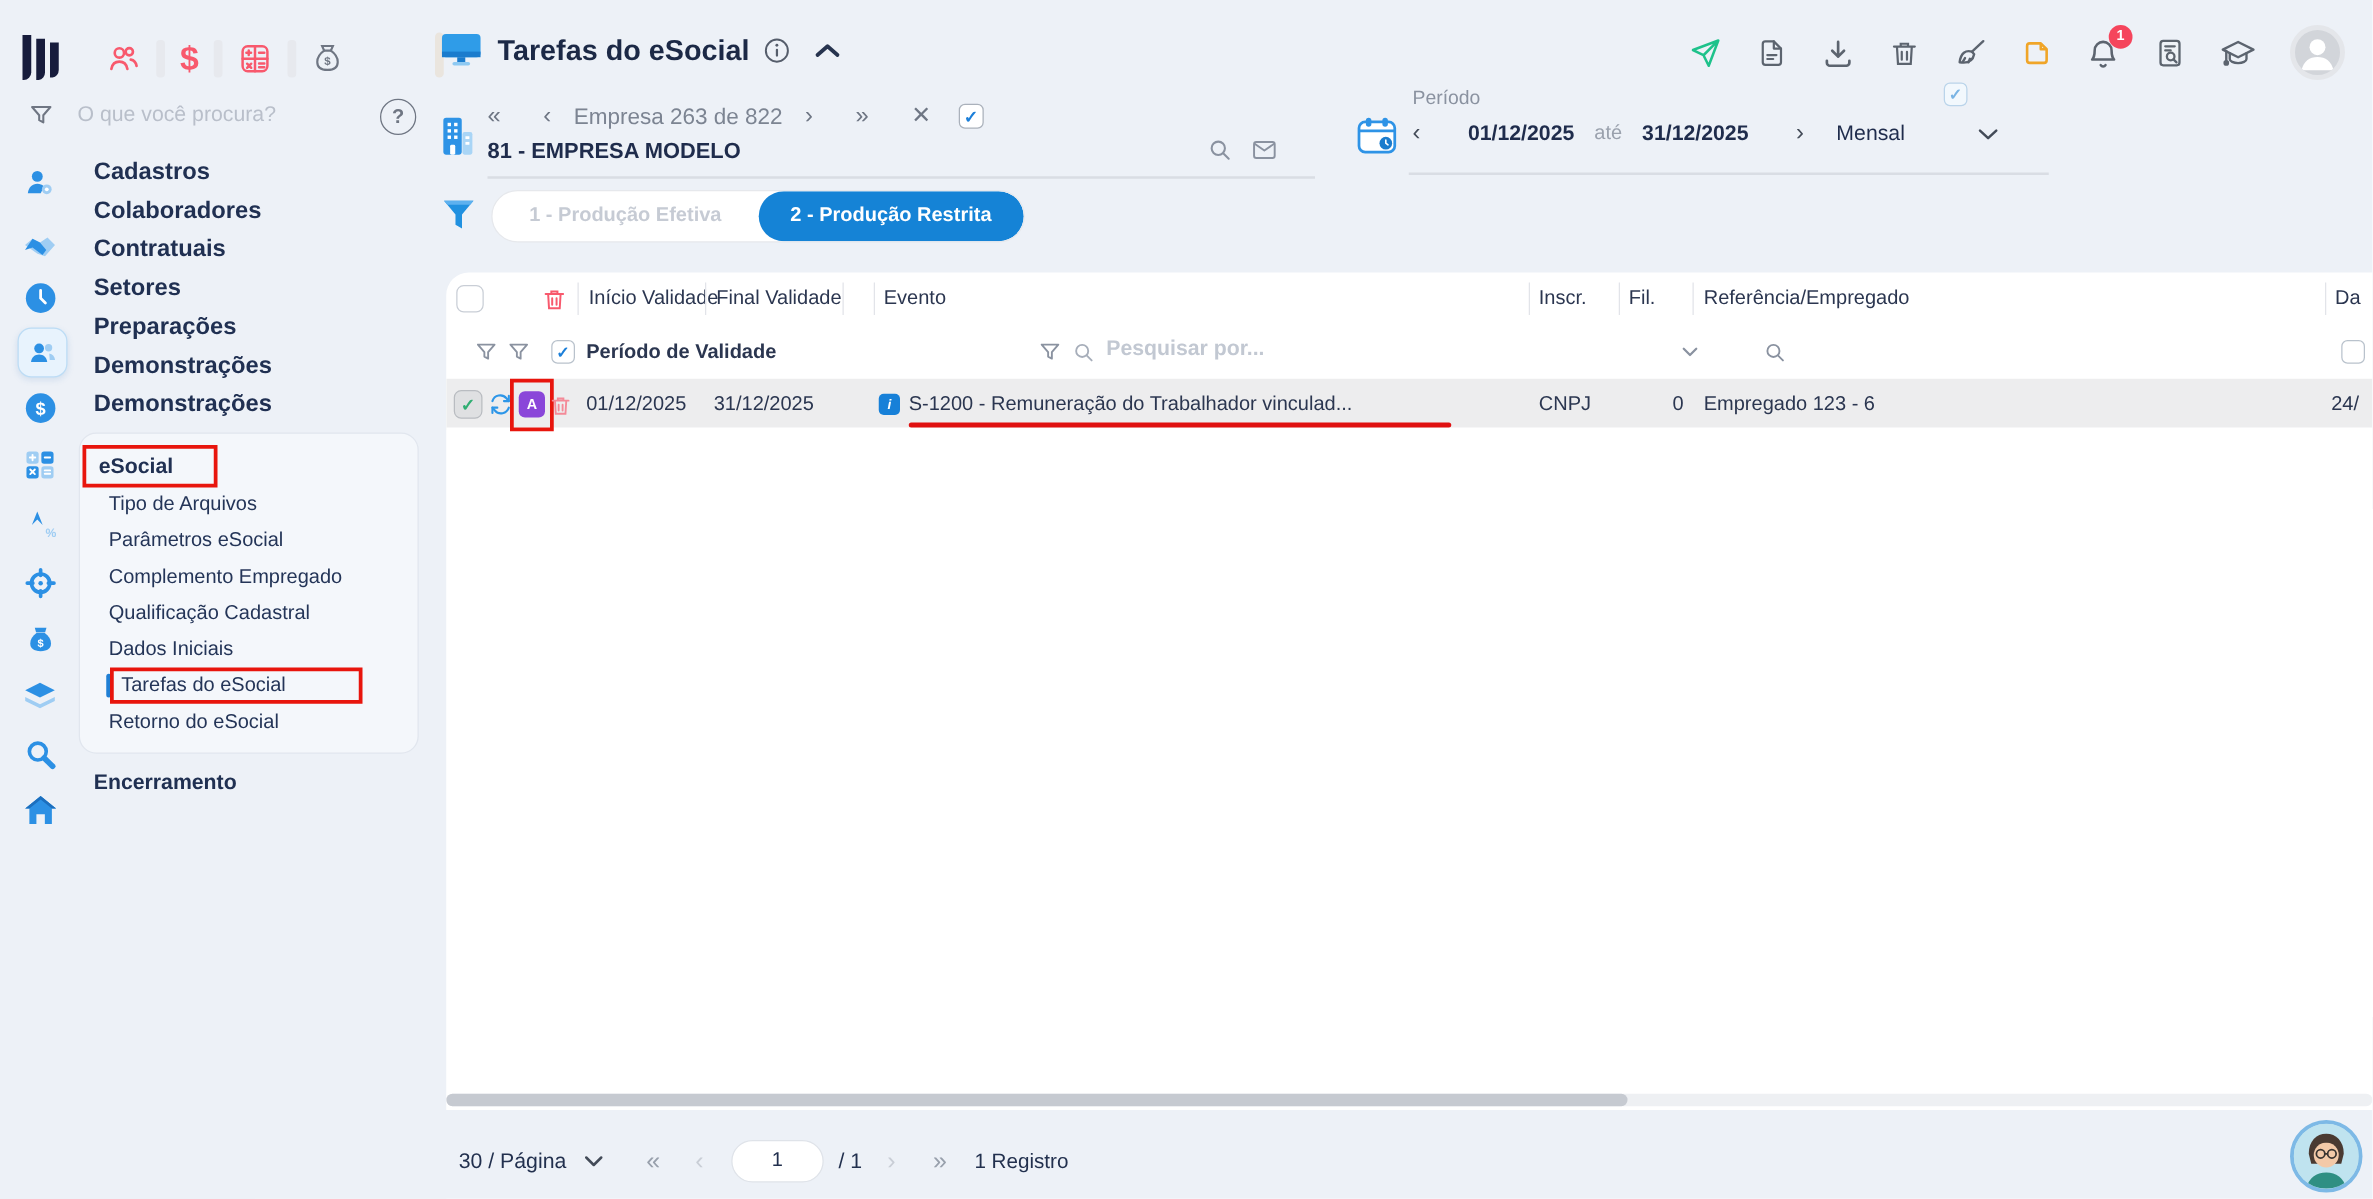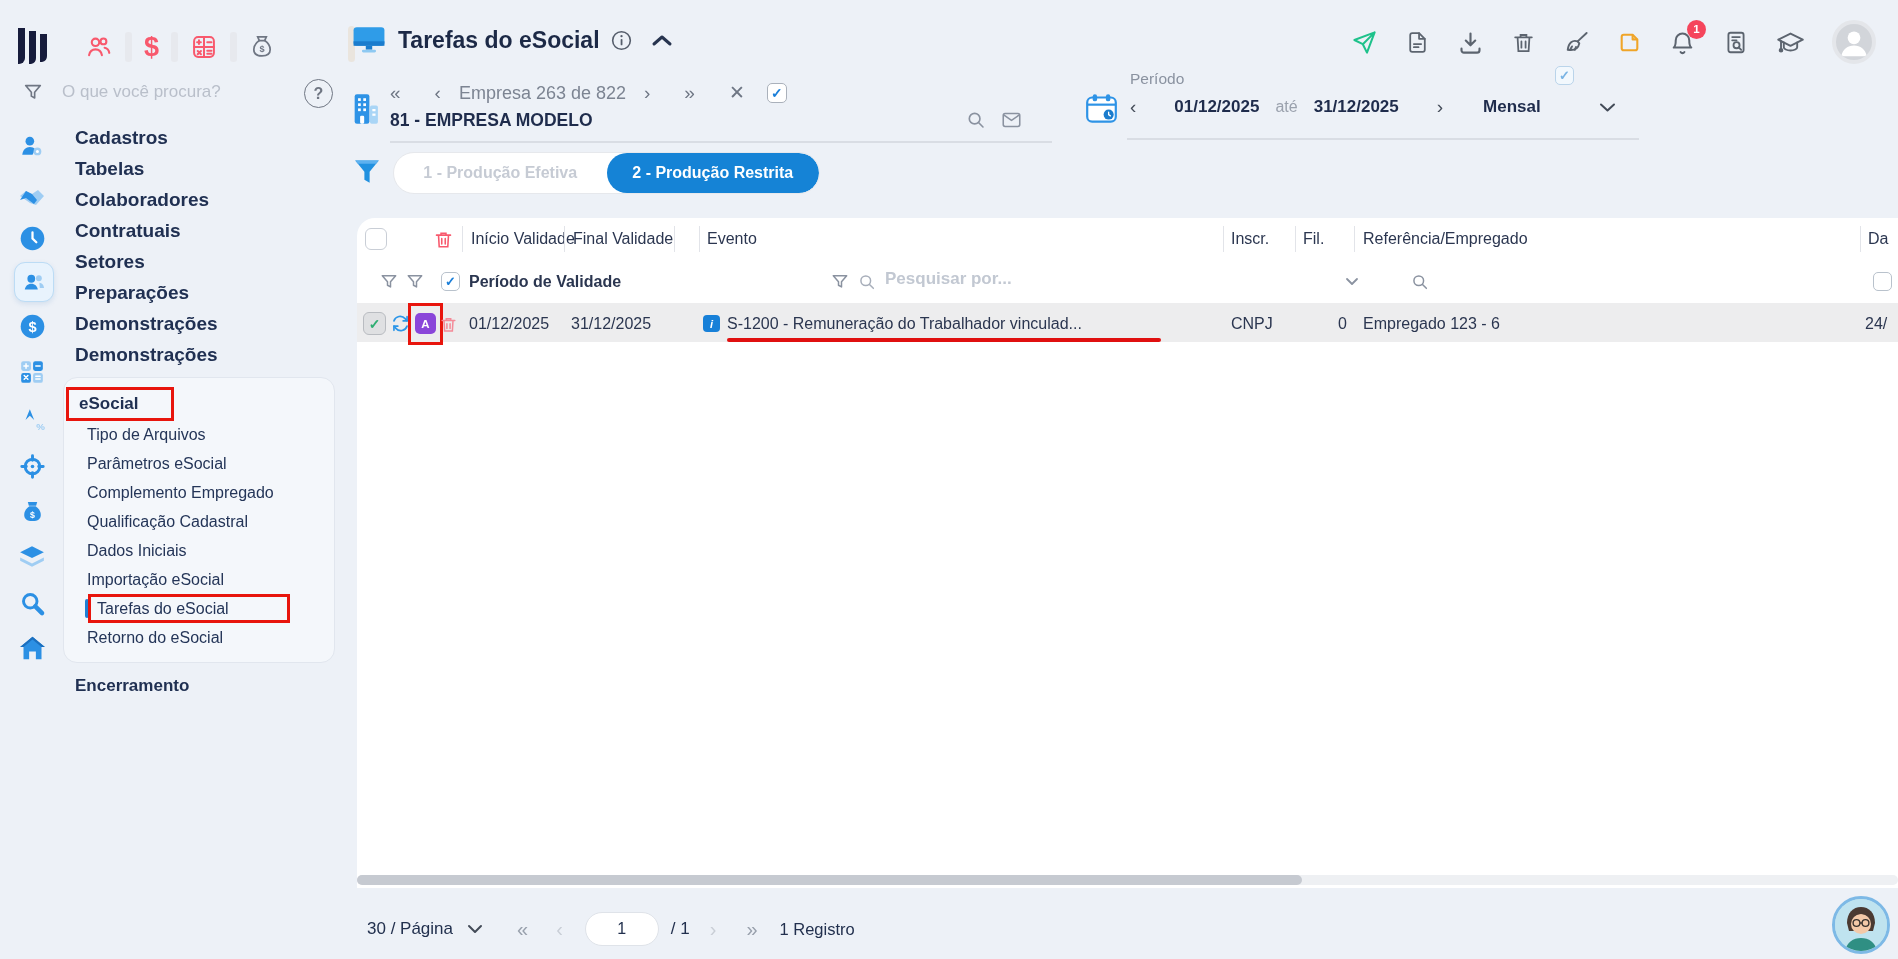--- a/index.html
+++ b/index.html
@@ -55,21 +55,21 @@
   .cbx { width:20px; height:20px; border-radius:5px; background:#fff; border:1.4px solid #aab1bb; display:flex; align-items:center; justify-content:center; font-size:14px; font-weight:700; color:#1b7fd9; cursor:pointer; }
   .comp-name { position:absolute; left:3px; top:48px; font-size:17.5px; font-weight:700; color:#1f2c4c; }
   .comp-underline { position:absolute; left:3px; top:79px; width:662px; height:1.5px; background:#d9dde4; }
   .comp-icons { position:absolute; left:578px; top:47px; display:flex; gap:13px; }
 
   .periodo { position:absolute; left:728px; top:0; width:560px; }
   .per-label { position:absolute; left:45px; top:8px; font-size:15.5px; color:#8a92a0; }
   .per-row { position:absolute; left:45px; top:34px; display:flex; align-items:center; font-size:17px; color:#1f2c4c; }
   .per-row .date { font-weight:700; }
   .per-row .until { color:#9aa1ad; margin:0 16px; font-size:16px; }
-  .per-row .mode { font-weight:700; margin-left:40px; }
+  .per-row .mode { font-weight:400; margin-left:26px; }
   .per-arrow { color:#444c59; font-size:19px; cursor:pointer; }
   .cbx-light { position:absolute; left:470px; top:4px; width:19px; height:19px; border-radius:5px; border:1.4px solid #bad4ea; background:#f2f8fd; color:#7ab4e4; font-size:13px; font-weight:700; display:flex; align-items:center; justify-content:center; cursor:pointer; }
   .per-underline { position:absolute; left:42px; top:76px; width:512px; height:1.5px; background:#d9dde4; }
 
   .tabs-row { position:absolute; left:0; top:152px; height:46px; }
   .tabs-funnel { position:absolute; left:-6px; top:4px; }
   .tabs { position:absolute; left:36px; top:0; width:427px; height:42px; background:#fff; border:1px solid #e6e8ec; border-radius:22px; display:flex; overflow:hidden; }
   .tab { flex:1; display:flex; align-items:center; justify-content:center; font-size:16px; font-weight:700; color:#c6cbd4; cursor:pointer; }
   .tab.active { background:#1583d6; color:#fff; border-radius:22px; }
 
@@ -249,39 +249,37 @@
       <span class="rail-icon" style="top:504px">
           <svg width="27" height="26" viewBox="0 0 24 22">
             <path d="M12 1l11 9h-3v11h-5v-7h-6v7H4V10H1z" fill="#2c90e4"></path>
             <path d="M12 1l11 9h-3l-8-6.5L4 10H1z" fill="#1c6fbe"></path>
           </svg>
         </span>
     </div>
 
     <nav class="menu">
       <div class="menu-item">Cadastros</div>
-      <div class="menu-item">Tabelas</div>
       <div class="menu-item">Colaboradores</div>
       <div class="menu-item">Contratuais</div>
       <div class="menu-item">Setores</div>
       <div class="menu-item">Preparações</div>
       <div class="menu-item">Demonstrações</div>
       <div class="menu-item">Demonstrações</div>
 
       <div class="submenu">
         <div class="submenu-head">
           <span>eSocial</span>
           <span class="ann-esocial"></span>
         </div>
         <div class="sub-item"><span>Tipo de Arquivos</span></div>
         <div class="sub-item"><span>Parâmetros eSocial</span></div>
         <div class="sub-item"><span>Complemento Empregado</span></div>
         <div class="sub-item"><span>Qualificação Cadastral</span></div>
         <div class="sub-item"><span>Dados Iniciais</span></div>
-        <div class="sub-item"><span>Importação eSocial</span></div>
         <div class="sub-item active">
           <span>Tarefas do eSocial</span>
           <span class="ann-tarefas"></span>
         </div>
         <div class="sub-item"><span>Retorno do eSocial</span></div>
       </div>
 
       <div class="menu-closing">Encerramento</div>
     </nav>
   </aside>

